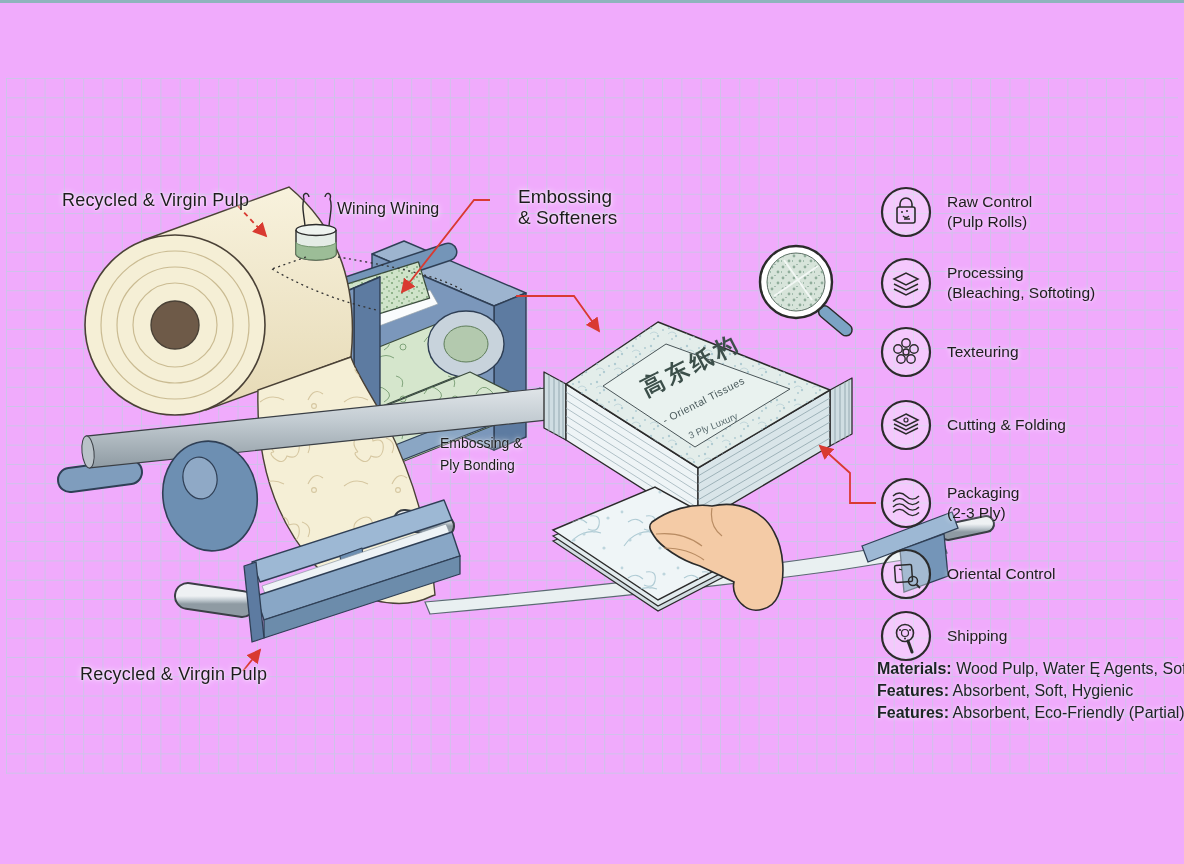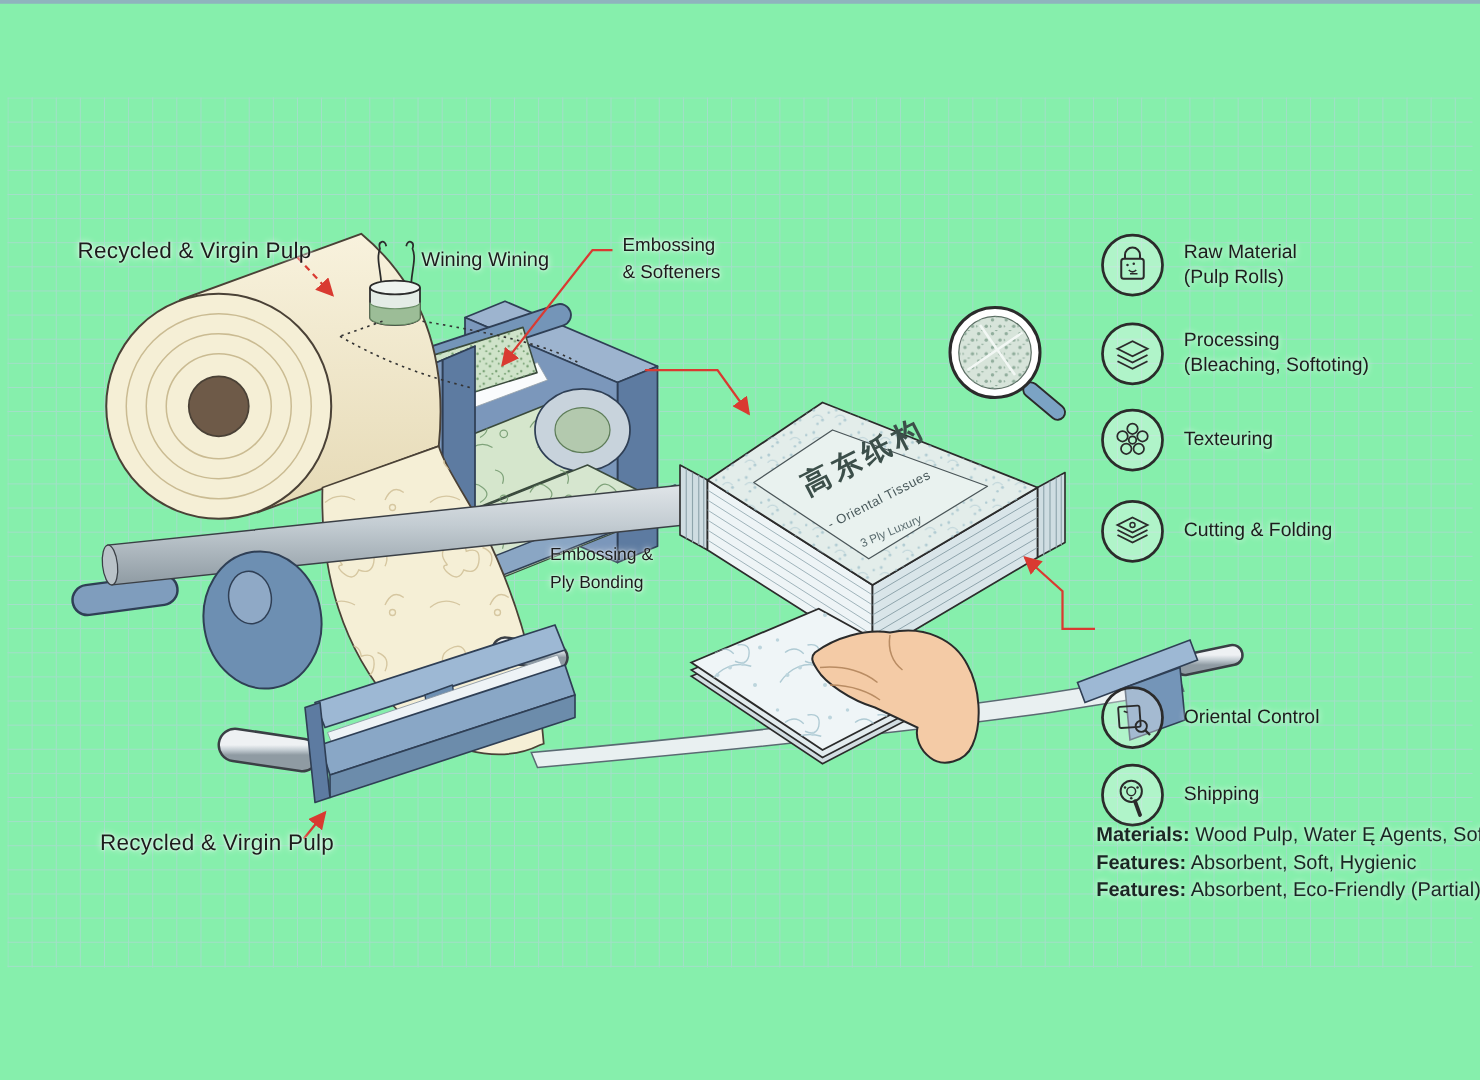--- a/index.html
+++ b/index.html
@@ -1,28 +1,28 @@
 <!DOCTYPE html>
 <html><head>
 <meta charset="utf-8">
 <style>
   html,body{margin:0;padding:0;background:#cfe2e9;}
   .canvas{position:relative;width:1184px;height:864px;overflow:hidden;
-          background:#86efac;font-family:"Liberation Sans",sans-serif;}
+          background:#f0abfc;font-family:"Liberation Sans",sans-serif;}
   .top-rule{position:absolute;top:0;left:0;right:0;height:3px;background:#8fb3bd;}
   .grid{position:absolute;left:6px;right:6px;top:78px;bottom:90px;
         background-image:linear-gradient(#b7d3dc 1px,transparent 1px),
                          linear-gradient(90deg,#b7d3dc 1px,transparent 1px);
         background-size:19.3px 19.3px;opacity:.6;}
   svg.art{position:absolute;left:0;top:0;pointer-events:none;}
   .lbl{position:absolute;color:#1c1c1c;white-space:nowrap;
        text-shadow:0 0 6px rgba(255,255,255,.95),0 0 2px rgba(255,255,255,.85);}
   .lbl-lg{font-size:18px;letter-spacing:.2px;}
   .lbl-md{font-size:16px;}
-  .lbl-sm{font-size:15px;line-height:21px;}
+  .lbl-sm{font-size:19px;line-height:21px;margin-left:20px;}
   .lbl-2l{white-space:normal;width:140px;}
   .emboss-ply{font-size:14px;line-height:22px;}
   .step{position:absolute;left:880px;display:flex;align-items:center;gap:15px;height:52px;}
   .step-icon{width:52px;height:52px;flex:0 0 52px;}
   .step-text{font-size:15.5px;line-height:20px;color:#1d1d1d;
              text-shadow:0 0 5px rgba(255,255,255,.9);}
   .step-text span{display:block;}
   .notes{position:absolute;left:877px;top:658px;font-size:16px;line-height:22px;
          color:#1b2624;text-shadow:0 0 5px rgba(255,255,255,.9);white-space:nowrap;}
   .notes b{font-weight:bold;}
@@ -304,21 +304,21 @@
       <svg width="52" height="52" viewBox="0 0 52 52" fill="none" stroke="#2b2b2b">
         <circle cx="26" cy="26" r="24" stroke-width="2.2" fill="rgba(255,255,255,.35)"></circle>
         <rect x="17" y="21" width="18" height="16" rx="2" stroke-width="1.6"></rect>
         <path d="M20,21 v-3 a6,6 0 0 1 12,0 v3" stroke-width="1.6"></path>
         <circle cx="22" cy="26" r="1" fill="#2b2b2b" stroke="none"></circle>
         <circle cx="27" cy="25" r="1" fill="#2b2b2b" stroke="none"></circle>
         <path d="M23,30 q3,3 6,0 M24,33 h6" stroke-width="1.3"></path>
       </svg>
     </div>
     <div class="step-text">
-        <span>Raw Material</span>
+        <span>Raw Control</span>
         <span>(Pulp Rolls)</span>
       </div>
   </div>
 
   <div class="step" style="top:257px">
     <div class="step-icon">
       <svg width="52" height="52" viewBox="0 0 52 52" fill="none" stroke="#2b2b2b">
         <circle cx="26" cy="26" r="24" stroke-width="2.2" fill="rgba(255,255,255,.35)"></circle>
         <path d="M14,22 L26,16 L38,22 L26,28 Z" stroke-width="1.5"></path>
         <path d="M14,27 L26,33 L38,27" stroke-width="1.5"></path>
@@ -358,20 +358,35 @@
         <path d="M14,29 L26,35 L38,29" stroke-width="1.5"></path>
         <circle cx="26" cy="21" r="2" stroke-width="1.2"></circle>
       </svg>
     </div>
     <div class="step-text">
         <span>Cutting &amp; Folding</span>
         <span></span>
       </div>
   </div>
 
+  <div class="step" style="top:477px">
+    <div class="step-icon">
+      <svg width="52" height="52" viewBox="0 0 52 52" fill="none" stroke="#2b2b2b">
+        <circle cx="26" cy="26" r="24" stroke-width="2.2" fill="rgba(255,255,255,.35)"></circle>
+        <path d="M13,19 c4,-4 9,-4 13,0 c4,4 9,4 13,0" stroke-width="1.5"></path>
+        <path d="M13,24.5 c4,-4 9,-4 13,0 c4,4 9,4 13,0" stroke-width="1.5"></path>
+        <path d="M13,30 c4,-4 9,-4 13,0 c4,4 9,4 13,0" stroke-width="1.5"></path>
+        <path d="M13,35.5 c4,-4 9,-4 13,0 c4,4 9,4 13,0" stroke-width="1.5"></path>
+      </svg>
+    </div>
+    <div class="step-text">
+        <span>Packaging</span>
+        <span>(2-3 Ply)</span>
+      </div>
+  </div>
 
   <div class="step" style="top:548px">
     <div class="step-icon">
       <svg width="52" height="52" viewBox="0 0 52 52" fill="none" stroke="#2b2b2b">
         <circle cx="26" cy="26" r="24" stroke-width="2.2" fill="rgba(255,255,255,.35)"></circle>
         <rect x="15" y="17" width="17" height="17" rx="1.5" stroke-width="1.5" transform="rotate(-4 23 25)"></rect>
         <path d="M19,21 l3,1" stroke-width="1.3"></path>
         <circle cx="33" cy="33" r="4.5" stroke-width="1.5"></circle>
         <path d="M36.5,36.5 L40,40" stroke-width="1.8"></path>
       </svg>

